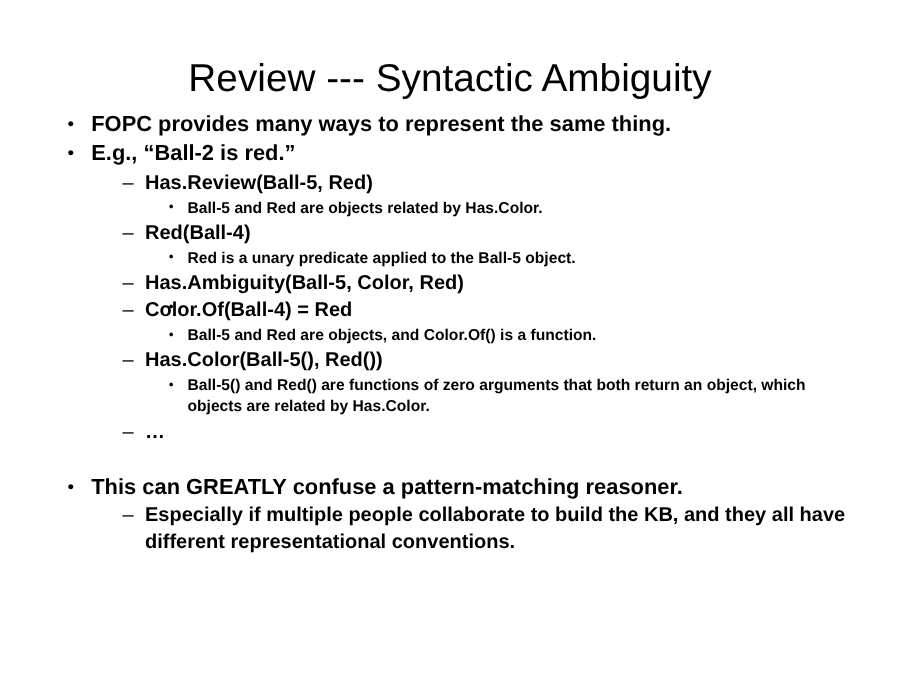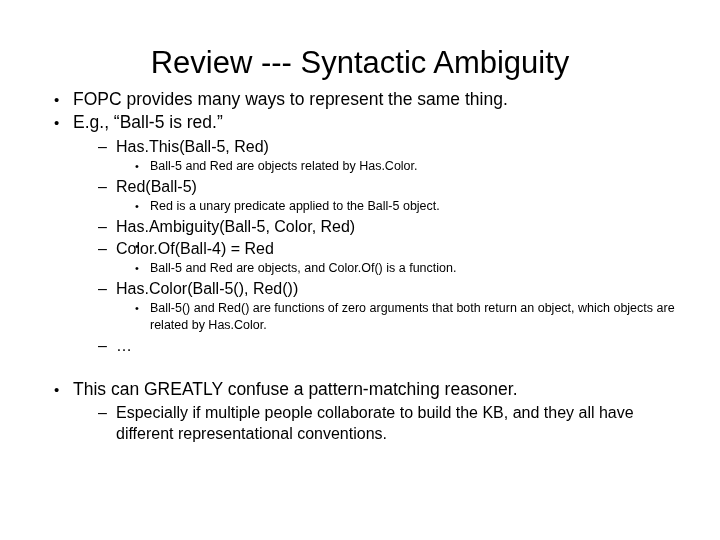--- a/index.html
+++ b/index.html
@@ -83,56 +83,57 @@
   }
   .gap-big {
     height: 22px;
   }
   .gap-small {
     height: 2px;
   }
   .txt {
     display: block;
     white-space: pre-wrap;
+    font-weight: bold;
   }
 </style>
 </head>
 <body>
 
 <div class="slide">
 
   <div class="title">Review --- Syntactic Ambiguity</div>
 
   <div class="body">
 
     <div class="lvl1">
       <span class="mk">•</span>
       <span class="txt">FOPC provides many ways to represent the same thing.</span>
     </div>
 
     <div class="lvl1">
       <span class="mk">•</span>
-      <span class="txt">E.g., “Ball-5 is red.”</span>
+      <span class="txt">E.g., “Ball-2 is red.”</span>
     </div>
 
     <div class="gap-small"></div>
 
     <div class="lvl2">
       <span class="mk">–</span>
-      <span class="txt">Has.This(Ball-5, Red)</span>
+      <span class="txt">Has.Review(Ball-5, Red)</span>
     </div>
 
     <div class="lvl3">
       <span class="mk">•</span>
       <span class="txt">Ball-5 and Red are objects related by Has.Color.</span>
     </div>
 
     <div class="lvl2">
       <span class="mk">–</span>
-      <span class="txt">Red(Ball-5)</span>
+      <span class="txt">Red(Ball-4)</span>
     </div>
 
     <div class="lvl3">
       <span class="mk">•</span>
       <span class="txt">Red is a unary predicate applied to the Ball-5 object.</span>
     </div>
 
     <div class="lvl2">
       <span class="mk">–</span>
       <span class="txt">Has.Ambiguity(Ball-5, Color, Red)</span>

